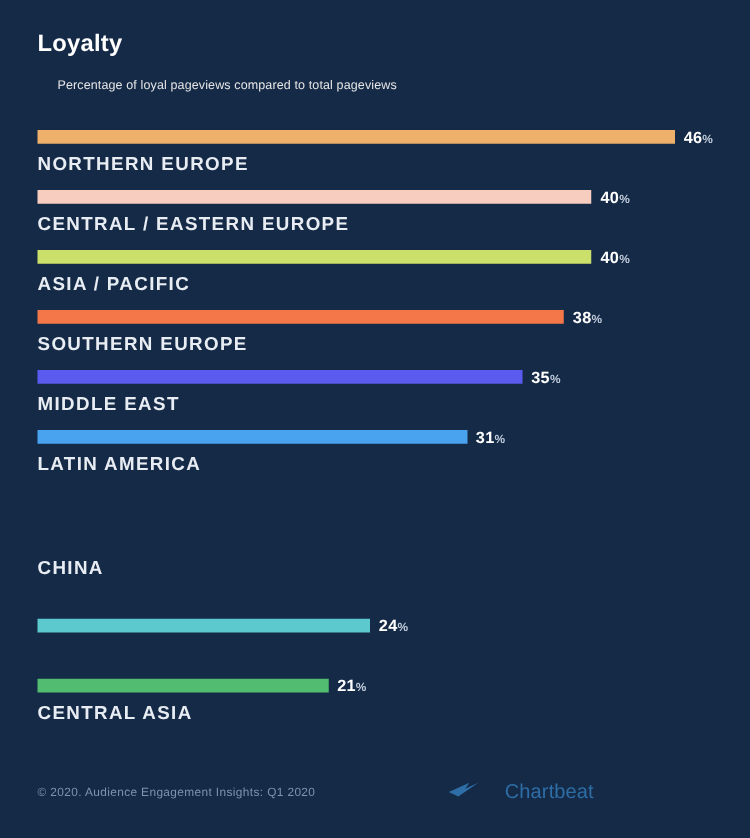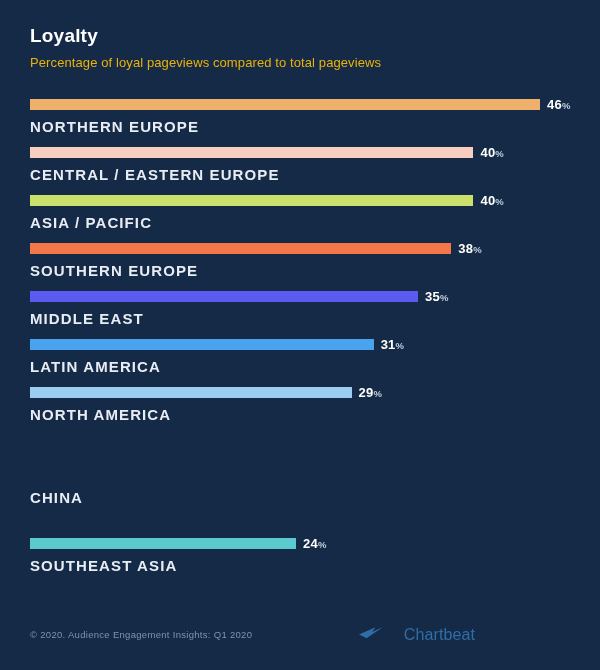--- a/index.html
+++ b/index.html
@@ -26,25 +26,25 @@
   }
   .title {
     color: #ffffff;
     font-size: 19px;
     font-weight: bold;
     letter-spacing: 0.2px;
     margin: 0 0 8px 0;
     line-height: 1.1;
   }
   .subtitle {
-    color: #eab308;
-    font-size: 13px;
+    color: #e5e5e5;
+    font-size: 10px;
     font-weight: normal;
     letter-spacing: 0.1px;
-    margin: 0;
+    margin: 16px;
     line-height: 1.2;
   }
   .chart {
     margin-top: 28px;
   }
   .bar-row {
     height: 48px;
     position: relative;
   }
   .bar-line {
@@ -157,37 +157,36 @@
         <div class="bar-label">MIDDLE EAST</div>
       </div>
       <div class="bar-row">
         <div class="bar-line">
           <div class="bar" style="width: 343.696px; background: rgb(74, 163, 239);"></div>
           <span class="bar-value">31<span class="pct">%</span></span>
         </div>
         <div class="bar-label">LATIN AMERICA</div>
       </div>
       <div class="bar-row">
-        <div class="bar-line">
-          <div class="bar" style="width: 321.522px; background: rgb(156, 205, 240);"></div>
-          <span class="bar-value">29<span class="pct">%</span></span>
-        </div>
-        <div class="bar-label">NORTH AMERICA</div>
-      </div>
-      <div class="bar-row">
       </div>
       <div class="bar-row">
         <div class="bar-label">CHINA</div>
       </div>
       <div class="bar-row">
         <div class="bar-line">
           <div class="bar" style="width: 266.087px; background: rgb(92, 201, 206);"></div>
           <span class="bar-value">24<span class="pct">%</span></span>
         </div>
-        <div class="bar-label">SOUTHEAST ASIA</div>
+      </div>
+      <div class="bar-row">
+        <div class="bar-line">
+          <div class="bar" style="width: 232.826px; background: rgb(82, 189, 112);"></div>
+          <span class="bar-value">21<span class="pct">%</span></span>
+        </div>
+        <div class="bar-label">CENTRAL ASIA</div>
       </div>
     </div>
 
   <div class="footer">
     <span class="copyright">© 2020. Audience Engagement Insights: Q1 2020</span>
     <div class="logo">
       <span class="logo-mark">
         <svg width="26" height="15" viewBox="0 0 26 15" xmlns="http://www.w3.org/2000/svg">
           <path d="M1 9.6 L17.5 2.2 L14.2 7.0 L25 2.0 L8.6 13.2 Z" fill="#2e6ea6"></path>
         </svg>

